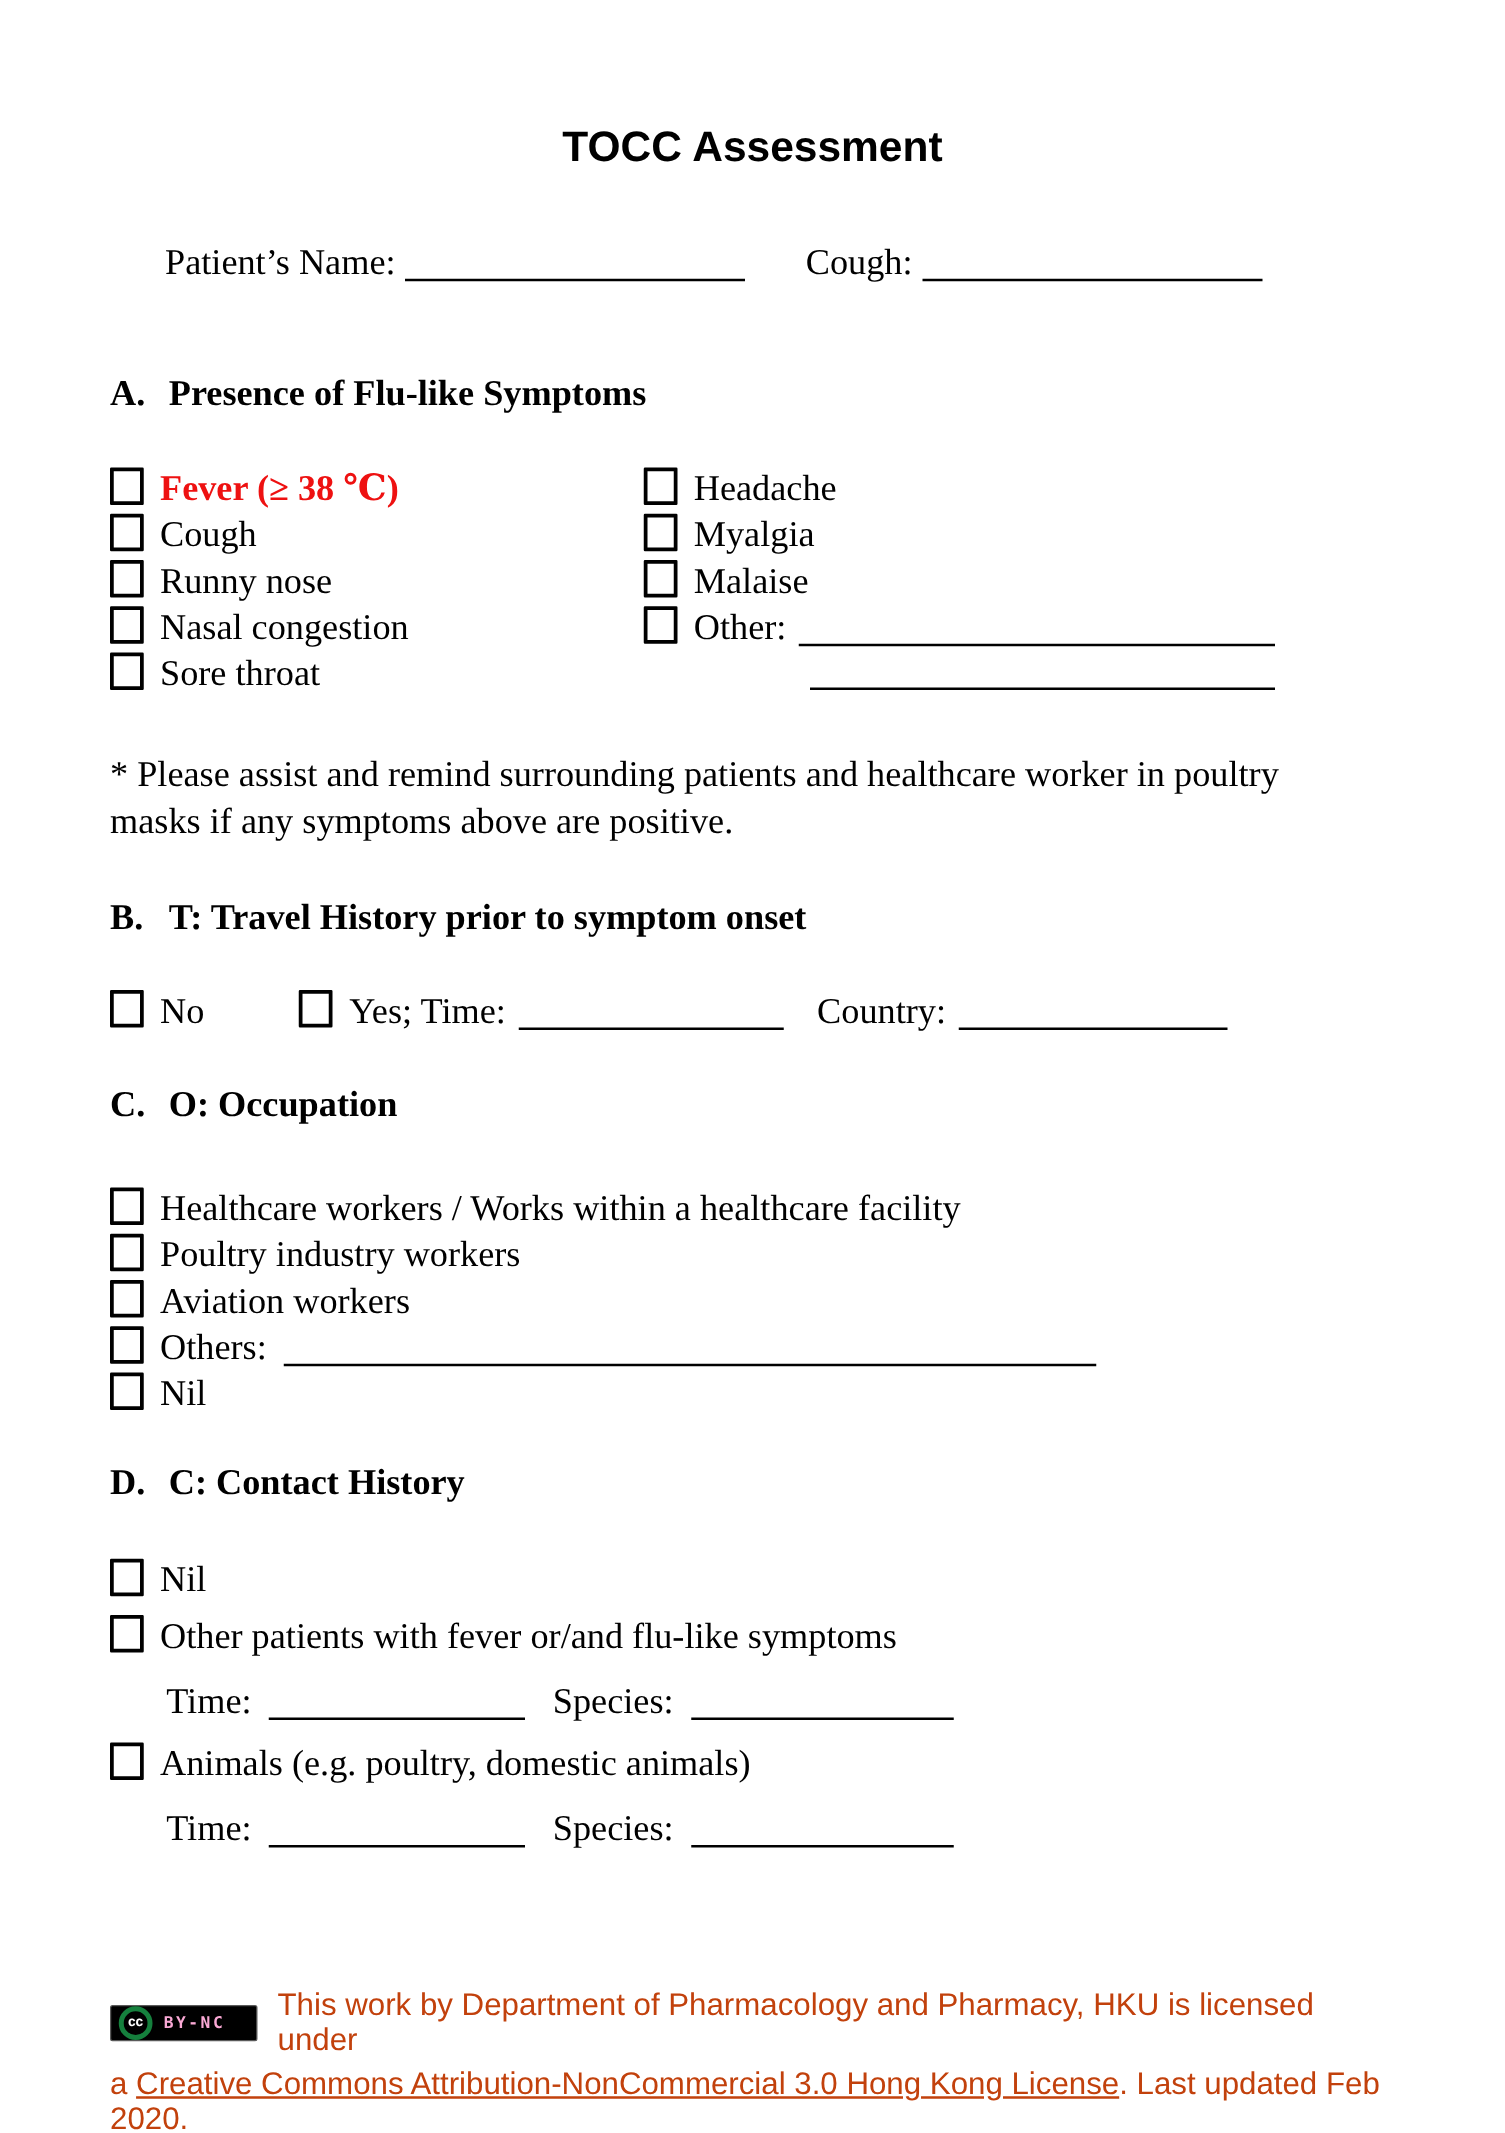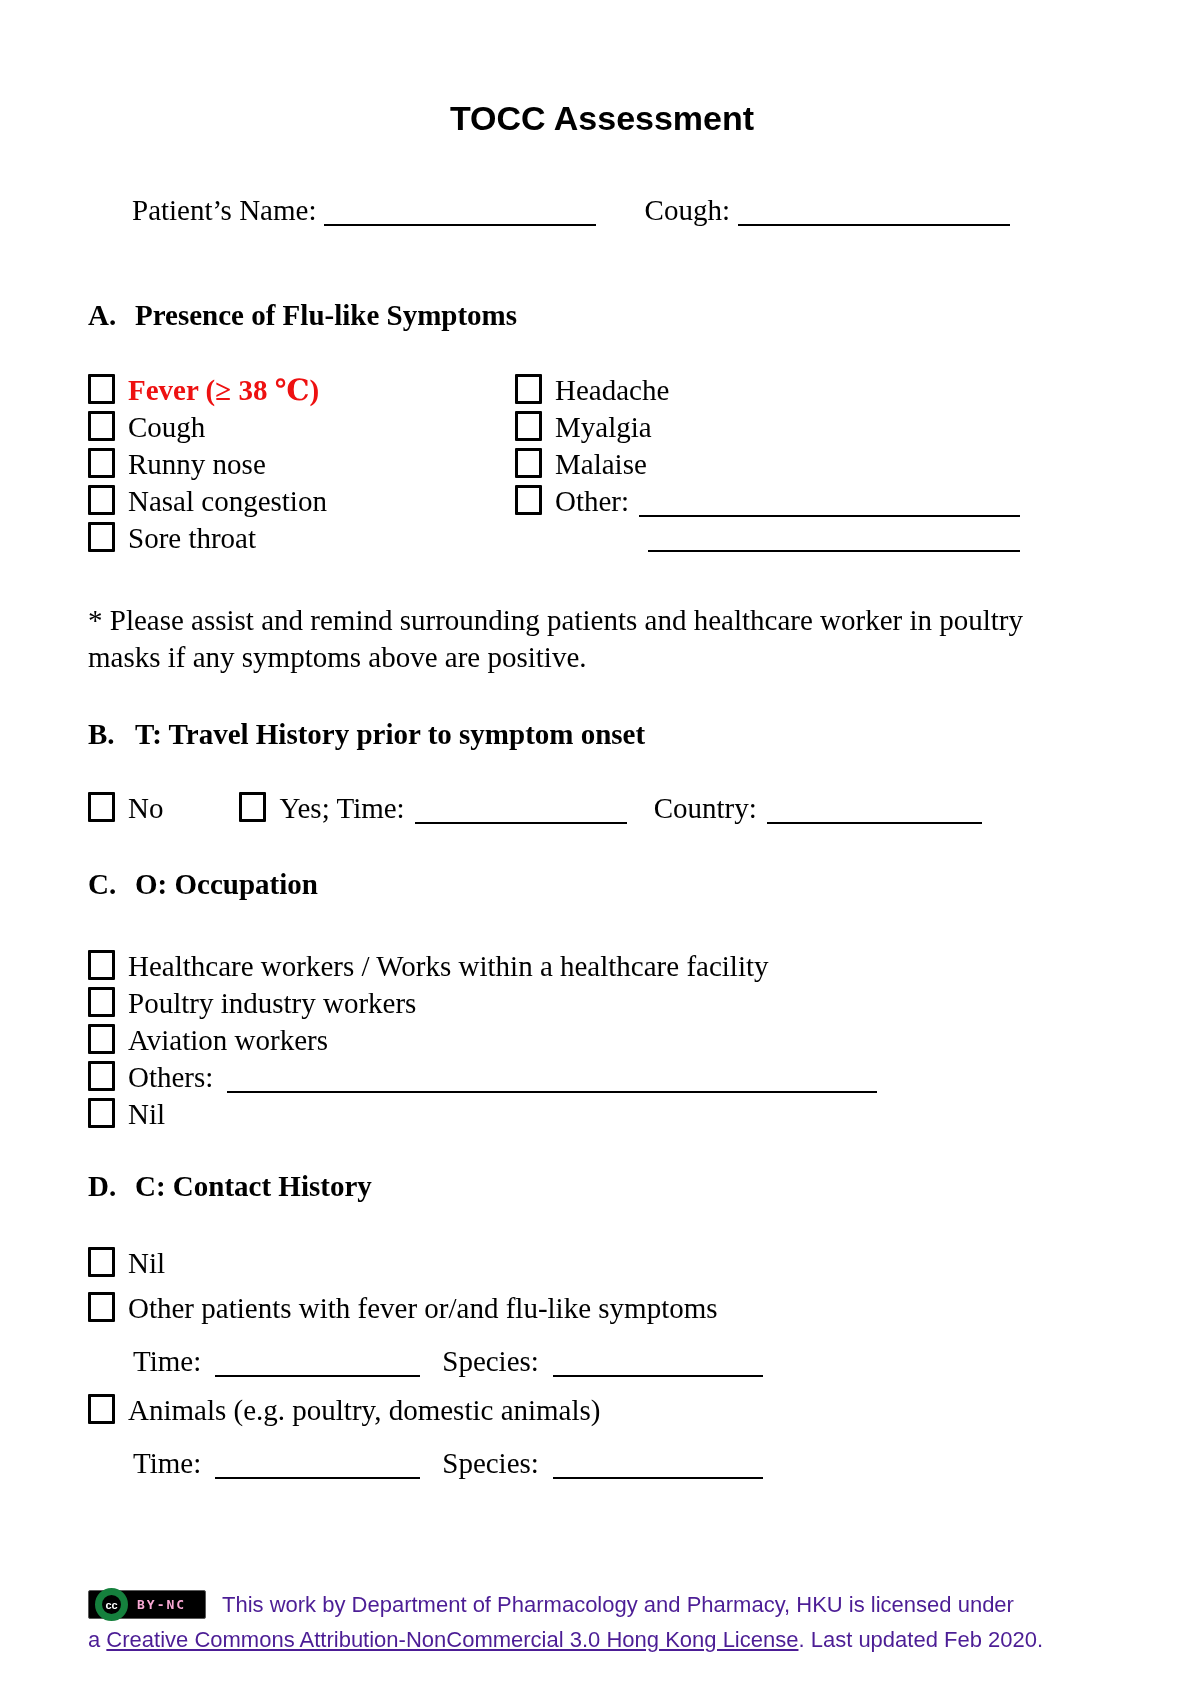--- a/index.html
+++ b/index.html
@@ -57,32 +57,32 @@
   .note { left:88px; width:950px; font-size:29px; line-height:37px; }
 
   .underline-row { display:flex; align-items:flex-end; height:37px; }
   .underline-row .blank { top:0; margin-bottom:3px; }
   .ml133 { margin-left:133px; }
   .indent { margin-left:45px; }
 
   
   .footer { left:88px; right:88px; top:1590px; font-family:"Liberation Sans","DejaVu Sans",sans-serif; }
   .fline1 { display:flex; align-items:center; }
-  .ftext { color:#4c1d95; font-size:22px; line-height:28px; }
+  .ftext { color:#c2410c; font-size:25px; line-height:28px; }
   .fline1 .ftext { margin-left:16px; }
   .fline2 { margin-top:7px; }
   .flink { text-decoration:underline; }
   .cc-badge {
     flex:0 0 auto; display:inline-flex; align-items:center;
     width:118px; height:29px; background:#000; border:1px solid #5a5a5a;
     border-radius:2px; box-sizing:border-box; padding:0 6px;
   }
   .cc-circle {
     display:inline-flex; align-items:center; justify-content:center;
-    width:19px; height:19px; border:7px solid #15803d; border-radius:50%;
+    width:19px; height:19px; border:4px solid #15803d; border-radius:50%;
     color:#fff; font-size:11px; font-weight:700; letter-spacing:0;
     font-family:"Liberation Sans",sans-serif;
   }
   .cc-text {
     color:#f9a8d4; font-size:13px; font-weight:700; letter-spacing:2px;
     margin-left:9px; font-family:"DejaVu Sans Mono",monospace;
   }
 </style>
 </head>
 <body>

